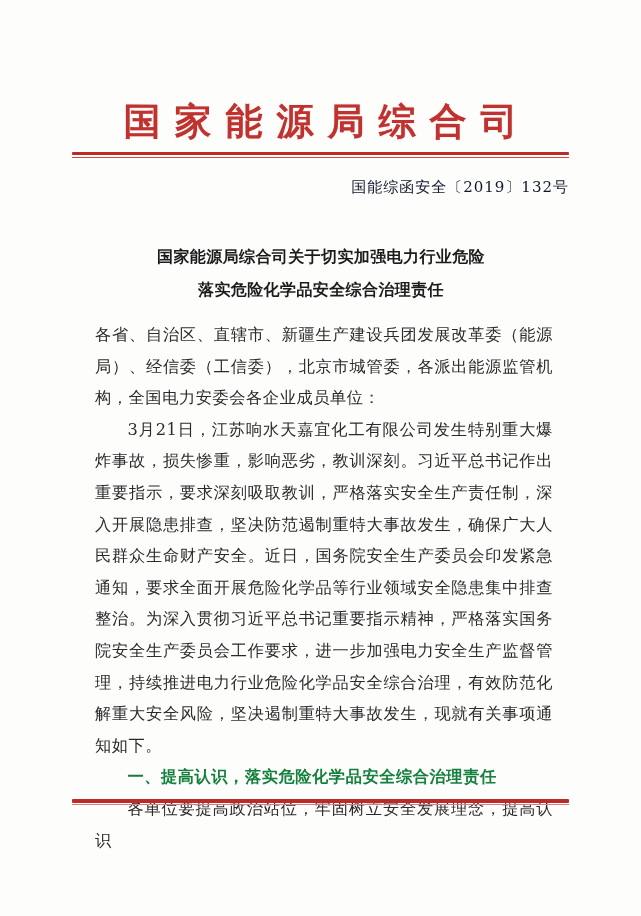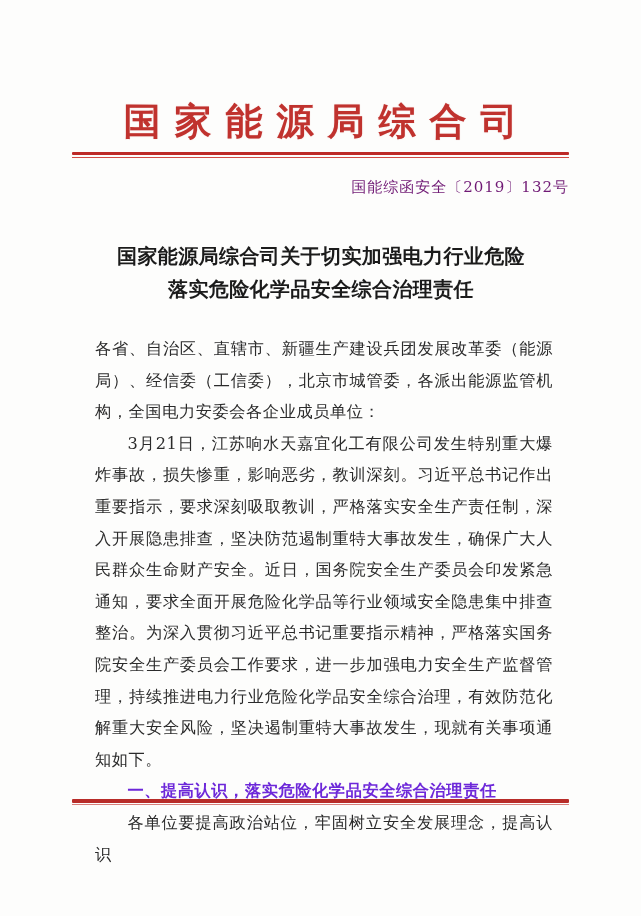--- a/index.html
+++ b/index.html
@@ -61,66 +61,66 @@
     background: #cf4b45;
   }
 
   
   .docnum {
     position: absolute;
     right: 72px;
     top: 176px;
     font-size: 15px;
     line-height: 22px;
-    color: #701a75;
+    color: #0f172a;
     letter-spacing: 1px;
     white-space: nowrap;
     font-family: "DejaVu Serif", "Liberation Serif", serif;
   }
 
   
   .title {
     position: absolute;
     left: 96px;
     top: 240px;
     width: 450px;
     text-align: center;
-    font-size: 20px;
+    font-size: 16px;
     line-height: 33px;
     font-weight: 700;
     color: #1b1b1b;
     letter-spacing: 0.4px;
     font-family: "DejaVu Serif", "Liberation Serif", serif;
   }
 
   
   .body-block {
     position: absolute;
     left: 95px;
-    top: 333px;
+    top: 319px;
     width: 458px;
   }
   .para {
     font-size: 16.2px;
     line-height: 31.6px;
     color: #2b2b2b;
     text-align: justify;
     text-justify: inter-ideograph;
     letter-spacing: 0.6px;
     margin: 0;
     font-family: "DejaVu Serif", "Liberation Serif", serif;
   }
   .para.indent {
     text-indent: 2em;
   }
   .section-heading {
     font-size: 16.2px;
     line-height: 31.6px;
     font-weight: 700;
-    color: #6d28d9;
+    color: #15803d;
     letter-spacing: 0.6px;
     text-indent: 2em;
     margin: 0;
     font-family: "DejaVu Sans", "Liberation Sans", sans-serif;
   }
 
   
   .rule-wrap-bottom {
     position: absolute;
     left: 72px;

